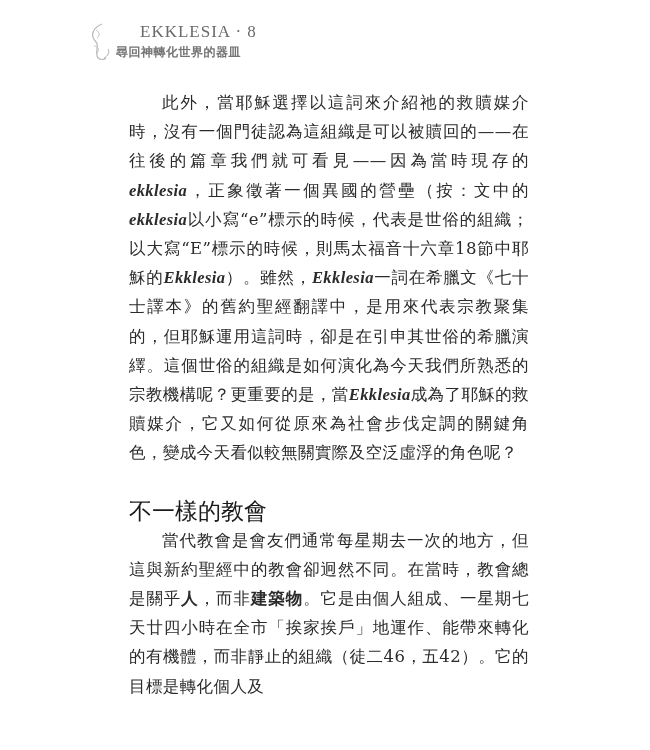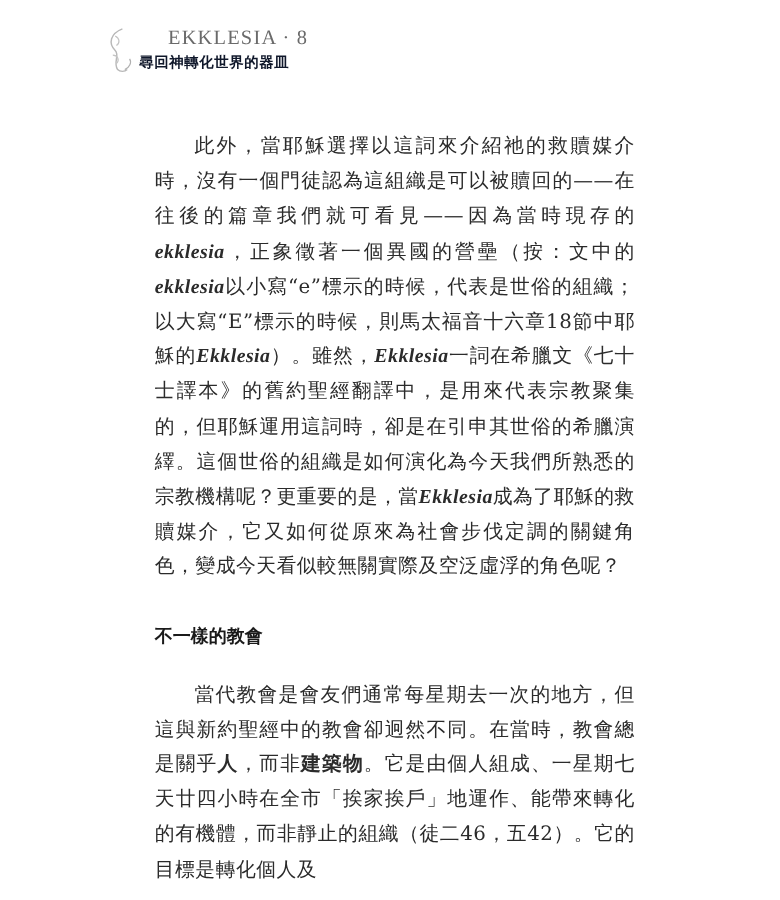--- a/index.html
+++ b/index.html
@@ -1,24 +1,24 @@
 <!DOCTYPE html>
 <html><head>
 <meta charset="utf-8">
 <style>
   html, body { margin:0; padding:0; }
   body { width:650px; height:750px; background:#ffffff; position:relative; overflow:hidden; font-family:"DejaVu Serif", "Liberation Serif", serif; color:#2b2b2b; }
   .header { position:absolute; left:88px; top:20px; height:40px; }
   .ornament { position:absolute; left:0; top:2px; width:24px; height:40px; }
   .header-title { position:absolute; left:28px; top:2px; font-family:"Liberation Serif", serif; font-size:17px; letter-spacing:1px; color:#6a6a6a; white-space:nowrap;margin-left:24px; }
-  .header-sub { position:absolute; left:28px; top:24px; font-size:12px; color:#0f172a; white-space:nowrap; font-weight:bold; letter-spacing:0.5px; }
+  .header-sub { position:absolute; left:28px; top:24px; font-size:12px; color:#737373; white-space:nowrap; font-weight:bold; letter-spacing:0.5px; }
   .content { position:absolute; left:129px; top:88px; width:400px; }
   .para { margin:0; font-size:16.5px; line-height:29.2px; text-align:justify; letter-spacing:0.4px; }
-  .indent { text-indent:2em;margin-top:19px; }
-  .heading { margin:28px 0 0 0; font-size:15px; font-weight:bold; line-height:30px; color:#1a1a1a; }
+  .indent { text-indent:2em; }
+  .heading { margin:28px 0 0 0; font-size:23px; font-weight:normal; line-height:30px; color:#1a1a1a; }
   em.latin { font-family:"Liberation Serif", serif; font-style:italic; font-weight:bold; }
   .bold { font-weight:bold; }
 </style>
 </head>
 <body>
 
 <div class="header">
   <svg class="ornament" viewBox="0 0 24 40">
     <path d="M14 2 C4 6, 2 14, 8 20 C12 24, 6 30, 10 36 C12 38, 16 38, 18 36" fill="none" stroke="#b8b8b8" stroke-width="1.2"></path>
     <path d="M8 8 C12 10, 12 14, 9 16" fill="none" stroke="#c4c4c4" stroke-width="1"></path>

